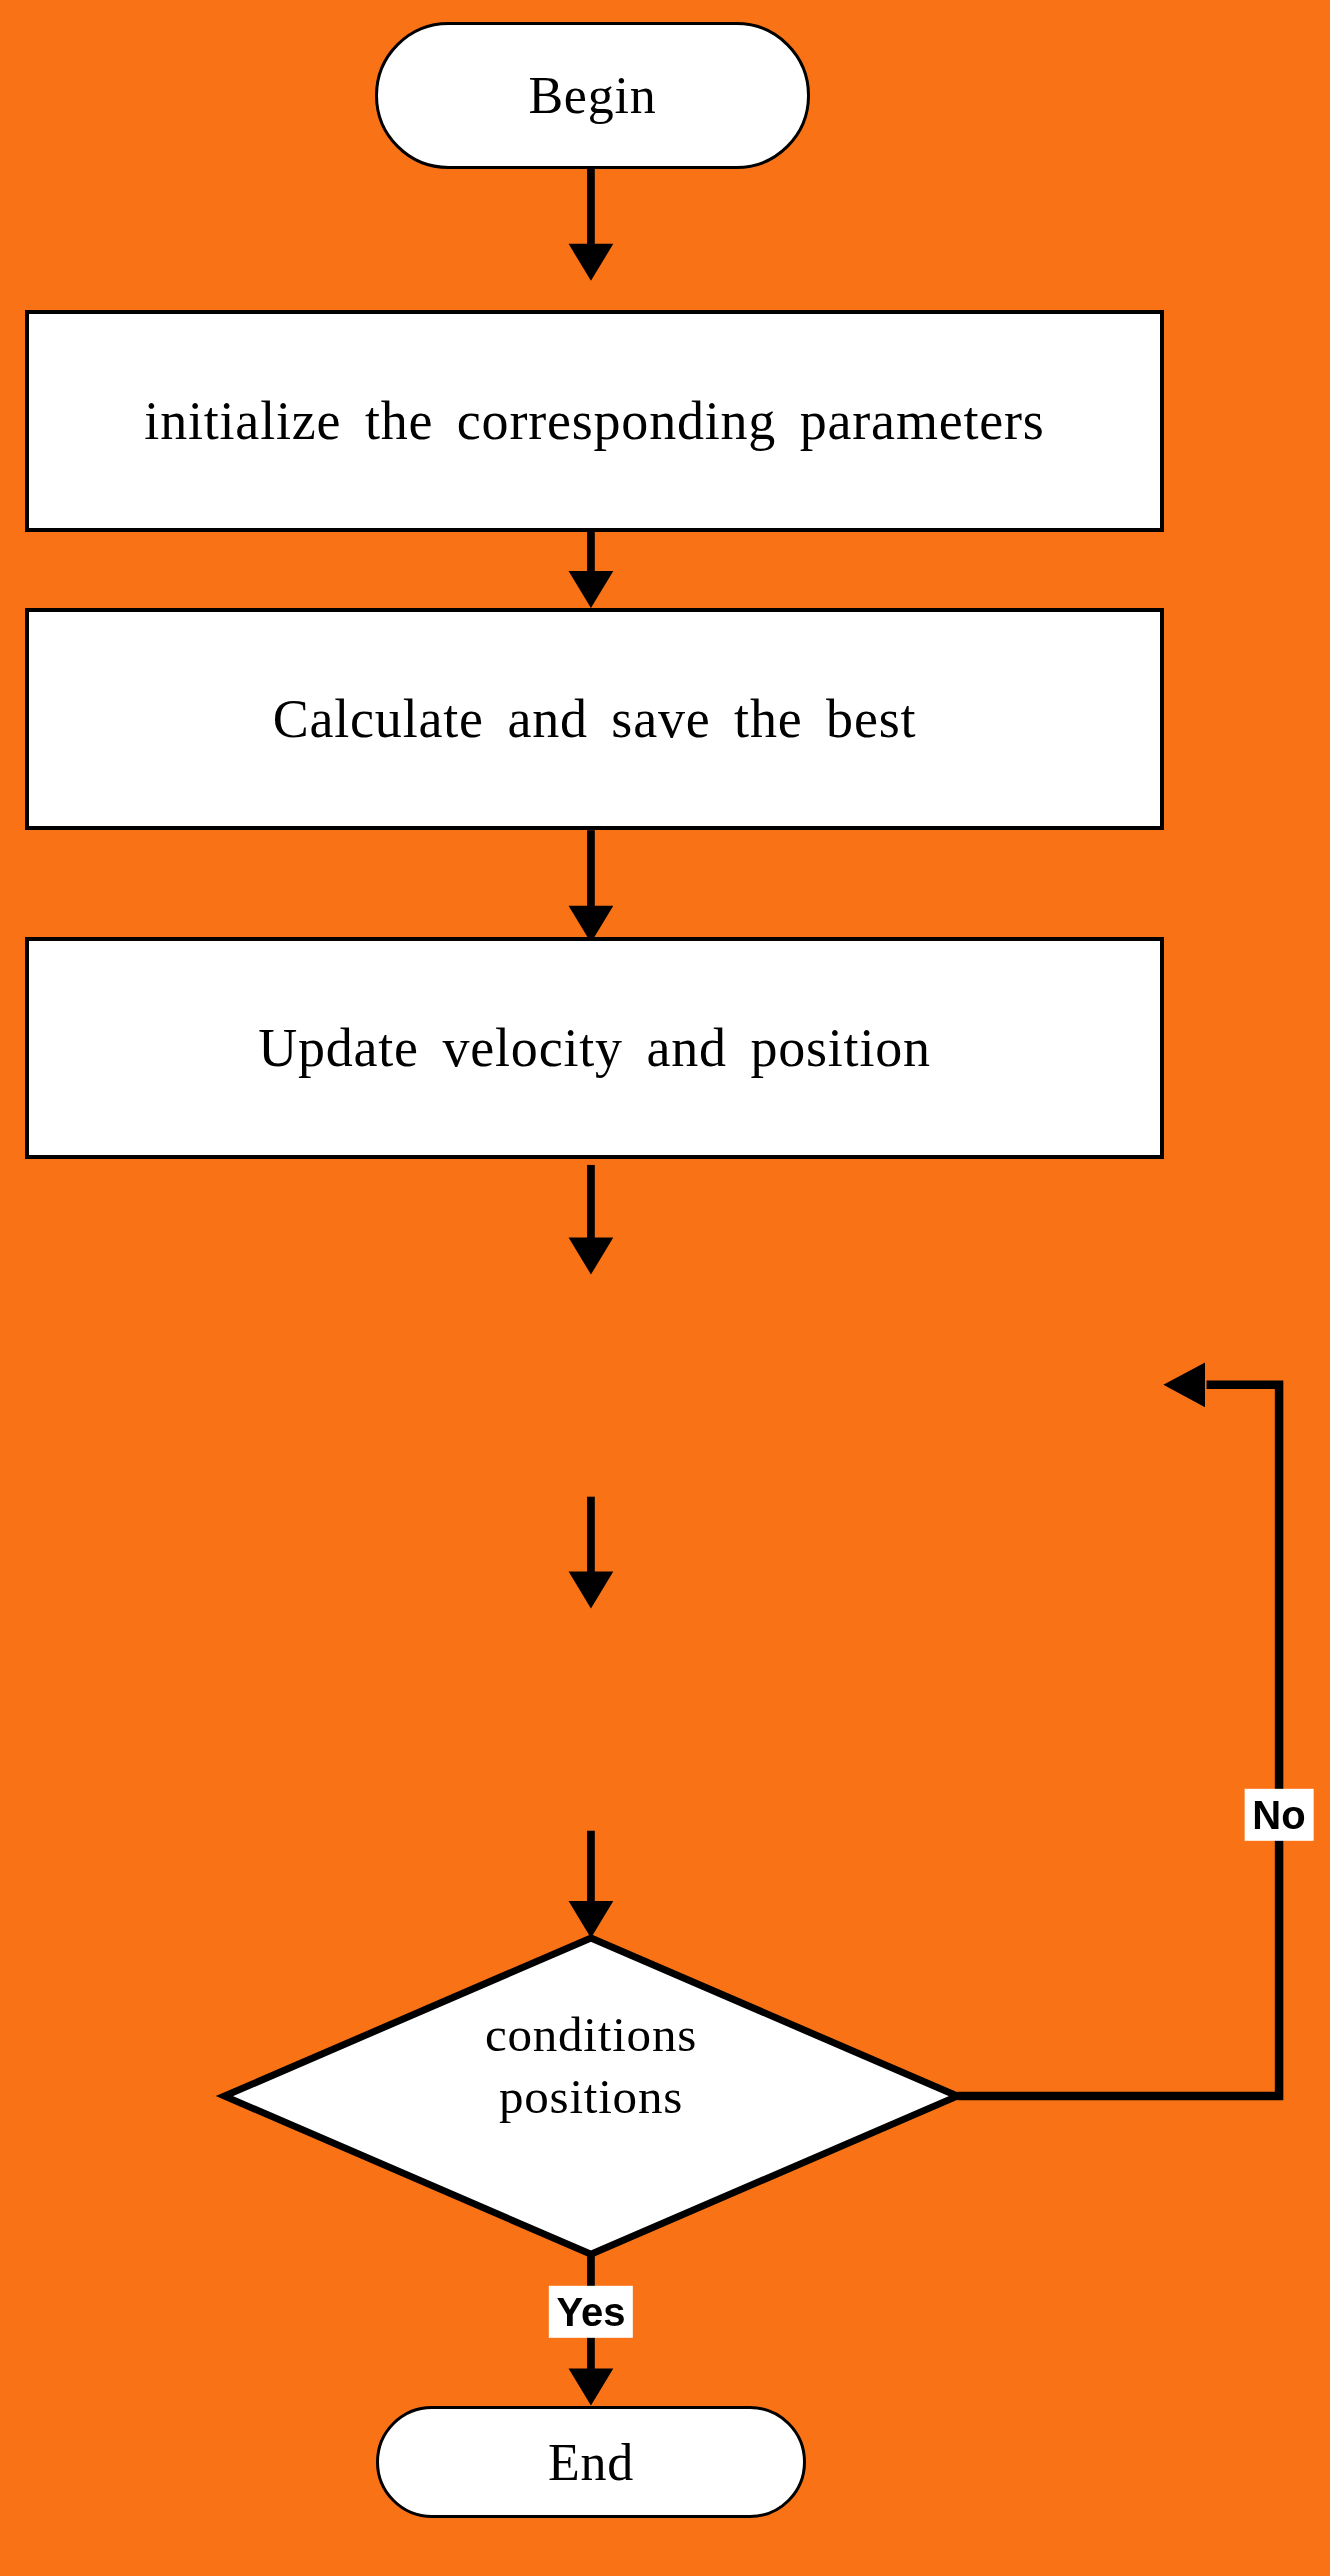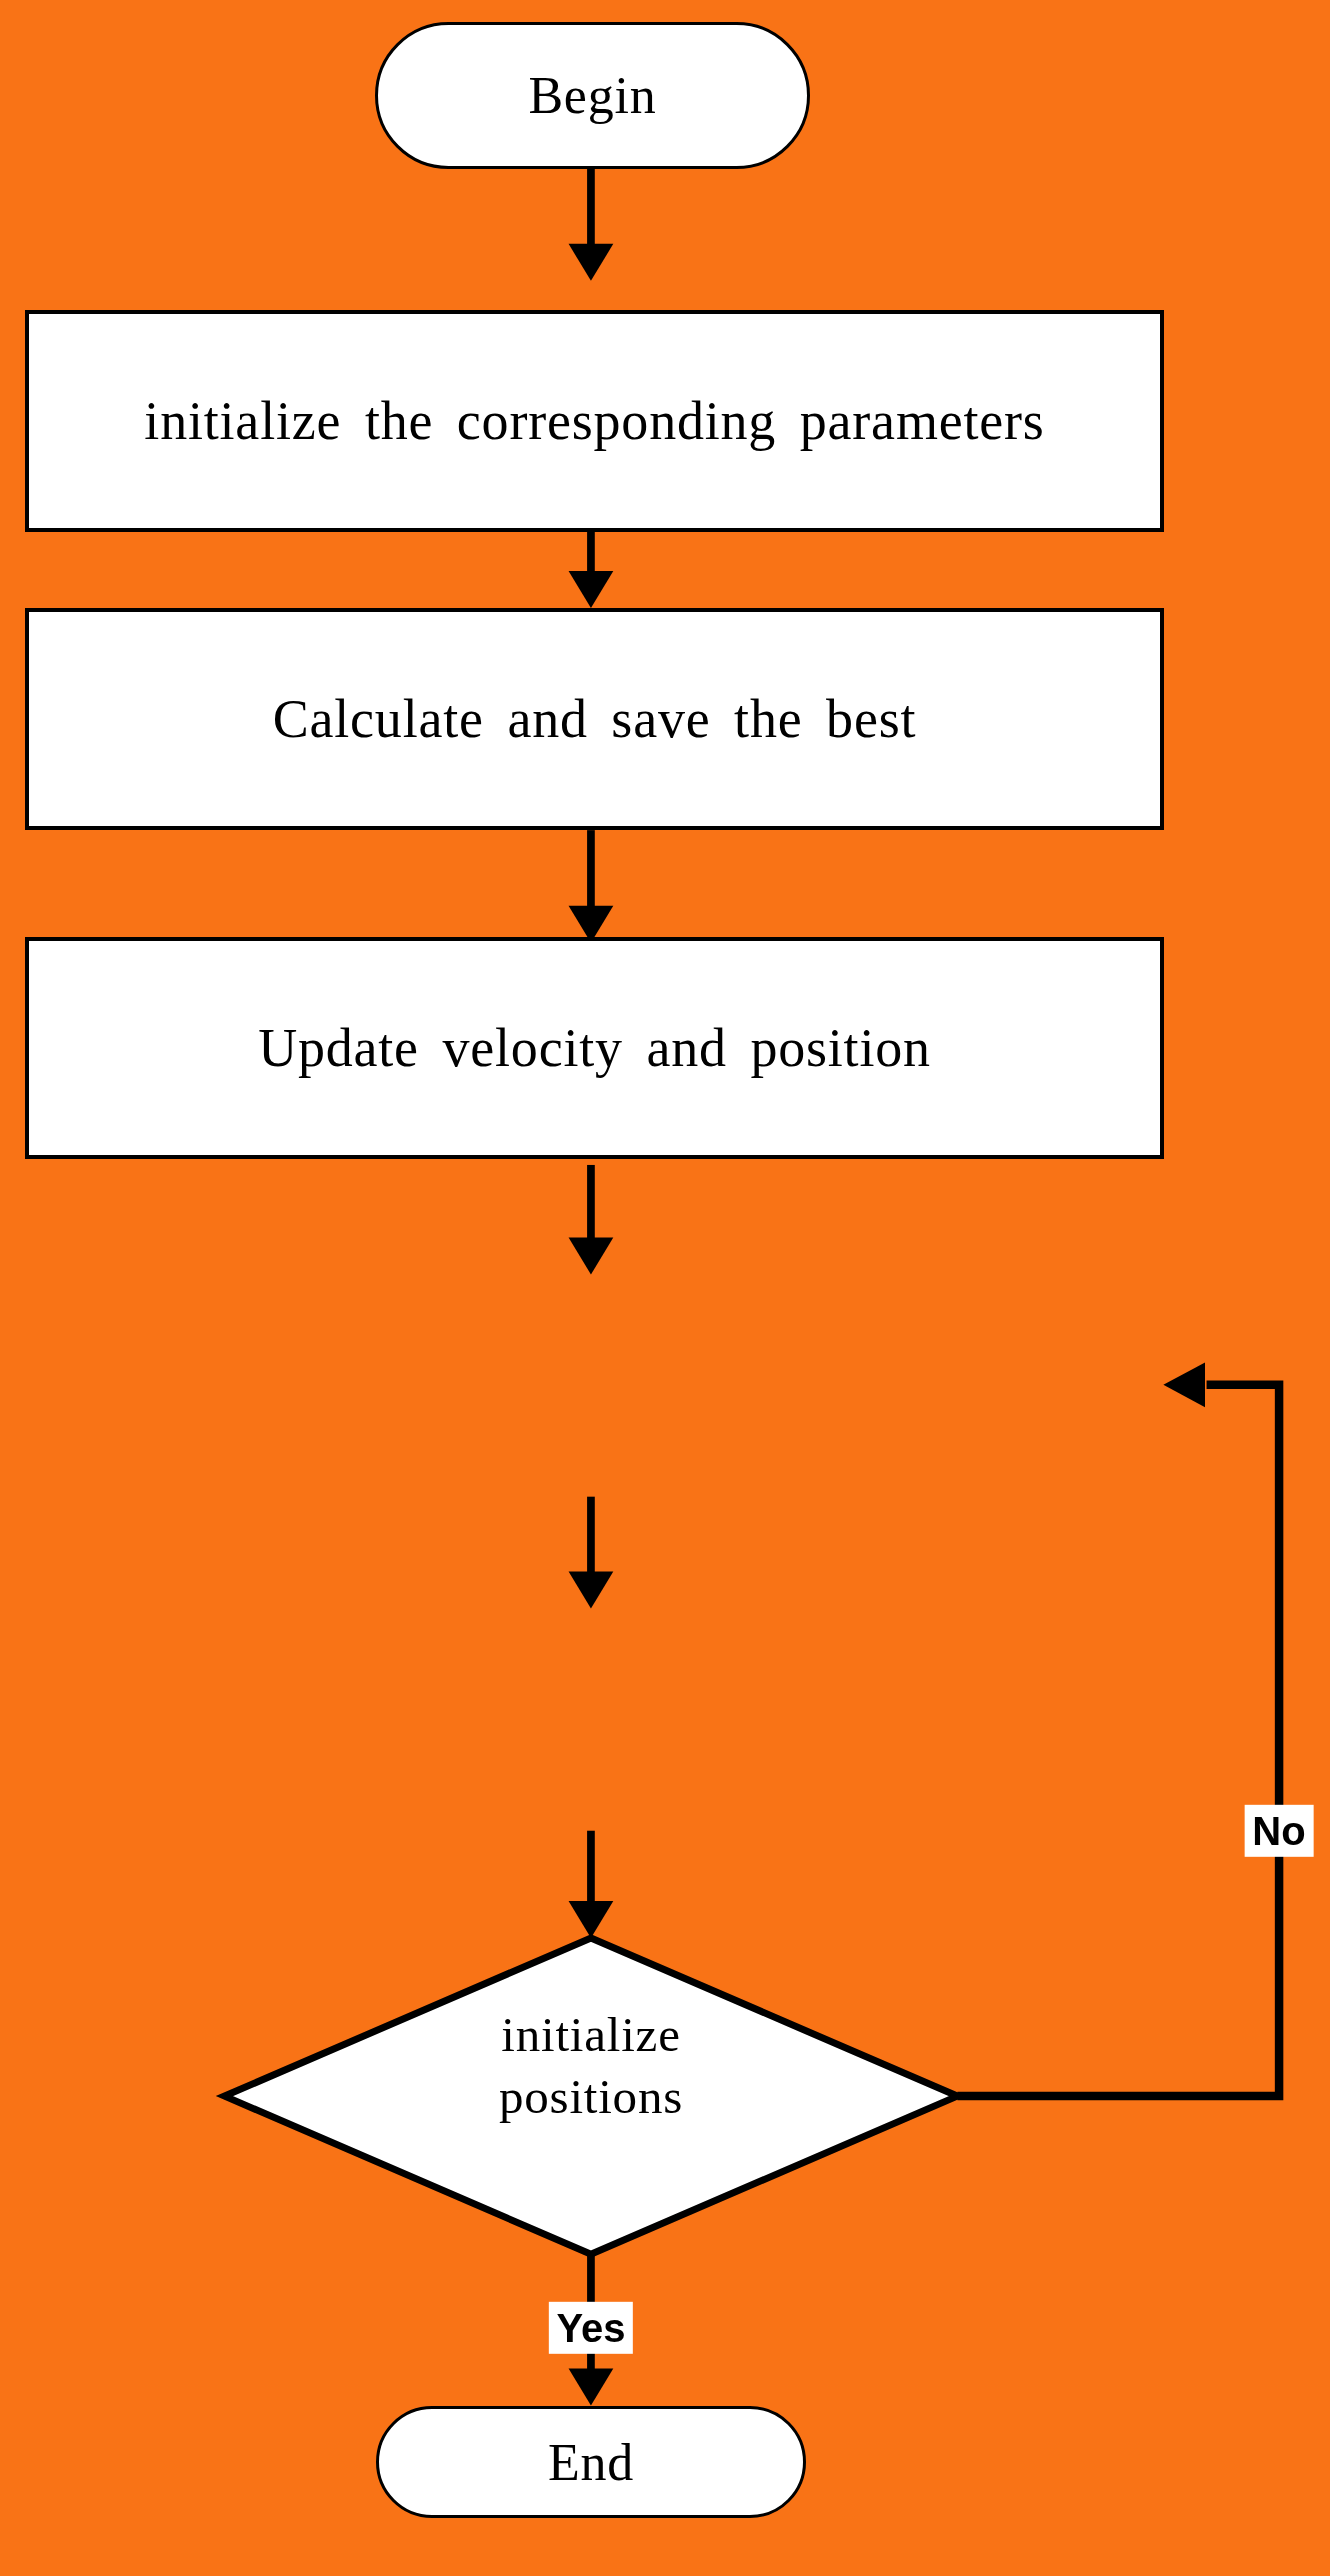--- a/index.html
+++ b/index.html
@@ -100,21 +100,20 @@
   .edge-label {
     position: absolute;
     transform: translate(-50%, -50%);
     font-family: "Liberation Sans", "DejaVu Sans", sans-serif;
     font-size: 40px;
     font-weight: 600;
     background: #ffffff;
     padding: 6.2px 7.7px;
     line-height: 1;
     color: #000000;
-    margin-top: 16px;
   }
   #label-yes { left: 591px;  top: 2312px; }
   #label-no  { left: 1279px; top: 1815px; }
 </style>
 </head>
 <body>
 
 <div class="canvas">
 
   <svg class="edges-layer" viewBox="0 0 1724 3339">
@@ -174,21 +173,21 @@
     <span>Calculate and save the best</span>
   </div>
 
   <div class="node process" id="node-update-velocity">
     <span>Update velocity and position</span>
   </div>
 
 
 
   <div class="decision-label">
-    <span>initialize</span>
+    <span>conditions</span>
     <span>positions</span>
   </div>
 
   <div class="edge-label" id="label-yes">Yes</div>
   <div class="edge-label" id="label-no">No</div>
 
   <div class="node stadium" id="node-end">
     <span>End</span>
   </div>
 

